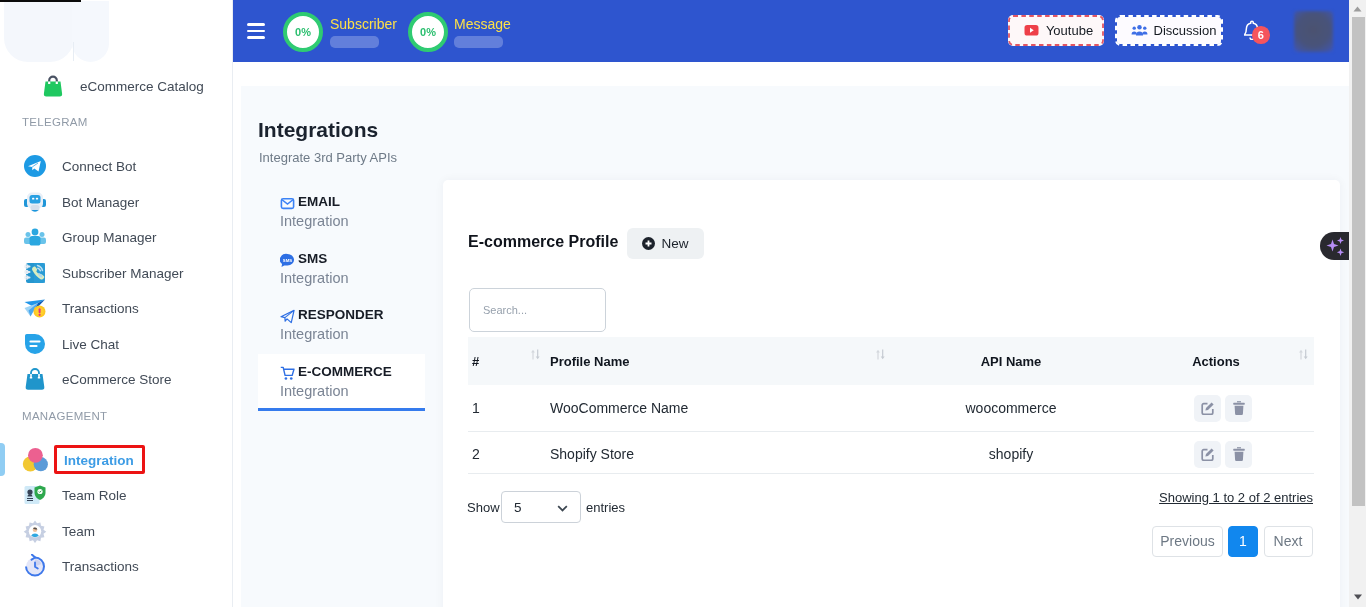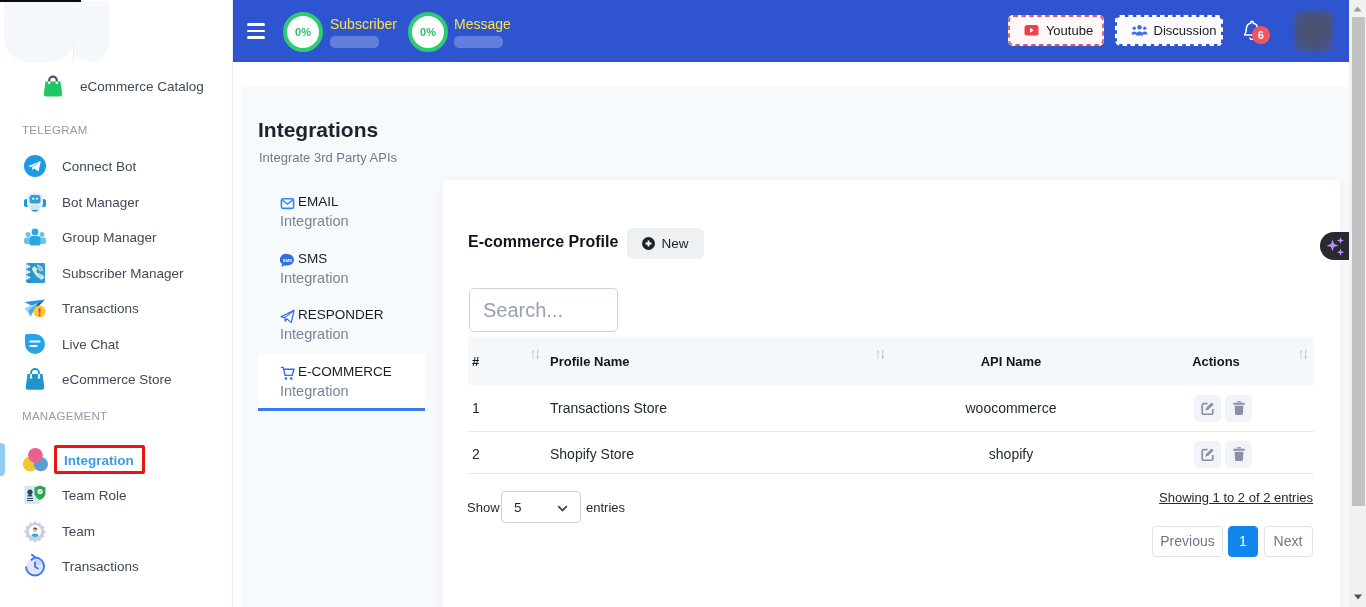--- a/index.html
+++ b/index.html
@@ -36,31 +36,31 @@
 #badge { left:1019px; top:26px; width:17.5px; height:17.5px; border-radius:50%; background:#f5545d; color:#fff; font-size:11px; font-weight:bold; display:flex; align-items:center; justify-content:center; }
 #avatar { left:1061px; top:11px; width:39px; height:41px; border-radius:4px; background:radial-gradient(circle at 50% 46%, #4b5270 0%, #48537a 55%, #42549d 82%, #3a55c4 100%); filter:blur(1.4px); }
 
 
 #main { left:241px; top:62px; width:1116px; height:545px; background:#f7fafd;margin-top:24px; }
 #pgtitle { left:17px; top:31.5px; font-size:21px; font-weight:bold; color:#1a222e; }
 #pgsub { left:18px; top:64px; font-size:13px; color:#6e7a87; }
 
 
 .tab { left:17px; width:166.5px; height:56.5px; }
-.tab .t1 { position:absolute; left:40px; top:7.5px; font-size:13.5px; font-weight:normal; color:#171c26; }
+.tab .t1 { position:absolute; left:40px; top:7.5px; font-size:13.5px; font-weight:bold; color:#171c26; }
 .tab .t2 { position:absolute; left:22px; top:26.5px; font-size:14.5px; color:#7a8494; }
 .tab .ticon { position:absolute; left:22px; top:9.5px; width:15px; height:15px; }
 #tab4bg { left:17px; top:268px; width:166.5px; height:53.5px; background:#fff; }
 #tabline { left:17px; top:321.5px; width:166.5px; height:3.2px; background:#357bed; }
 
 
 #card { left:202px; top:94px; width:897px; height:513px; background:#fff; border-radius:5px 5px 0 0; box-shadow:0 0 10px rgba(28,39,60,0.05); }
 #cardtitle { left:25px; top:53px; font-size:16px; font-weight:bold; color:#10141c; }
 #newbtn { left:184px; top:47.5px; width:77px; height:31.5px; background:#eef1f3; border-radius:6px; display:flex; align-items:center; justify-content:center; gap:6px; font-size:13.5px; color:#1c222b; }
-#search { left:26px; top:108px; width:149px; height:44px; border:1px solid #ccd3da; border-radius:5px; background:#fff; color:#97a1ad; font-size:20px; display:flex; align-items:center; padding-left:13px; }
+#search { left:26px; top:108px; width:137px; height:44px; border:1px solid #ccd3da; border-radius:5px; background:#fff; color:#97a1ad; font-size:11px; display:flex; align-items:center; padding-left:13px; }
 #thead { left:25px; top:157px; width:846px; height:48px; background:#f5f8fa; }
 .th { position:absolute; font-size:13px; font-weight:bold; color:#10161f; margin-top:1.5px; }
 .cell { position:absolute; font-size:14px; color:#222a33; white-space:nowrap; }
 .rowline { left:25px; width:846px; height:1px; background:#e8ecef; }
 .actbtn { position:absolute; width:27px; height:26.5px; background:#f0f3f7; border-radius:5px; display:flex; align-items:center; justify-content:center; }
 #showsel { left:58px; top:311px; width:80px; height:32px; border:1px solid #ccd2d9; border-radius:4px; font-size:13.5px; color:#222a33; }
 .pgbtn { position:absolute; top:346px; height:30.5px; border:1px solid #dee2e6; background:#fff; border-radius:4px; font-size:14px; color:#6d7884; display:flex; align-items:center; justify-content:center; }
 
 
 #sparkle { left:1320px; top:232px; width:29px; height:28px; background:#29292f; border-radius:15px 0 0 15px; z-index:20; }
@@ -77,21 +77,21 @@
 
   <div class="abs srow" style="top:68px;margin-left:18px;">
     <svg class="icon" viewBox="0 0 24 24">
         <path d="M8.2 10 8.2 6.5 A3.8 3.8 0 0 1 15.8 6.5 L15.8 10" fill="none" stroke="#4a5263" stroke-width="2.2"></path>
         <path d="M4.5 7.5 h15 l1.6 12.2 a2.4 2.4 0 0 1 -2.4 2.7 h-13.4 a2.4 2.4 0 0 1 -2.4 -2.7 z" fill="#1fc860"></path>
         <path d="M8.2 7.5 v2.6 M15.8 7.5 v2.6" stroke="#fff" stroke-width="2.2" fill="none"></path>
       </svg>
     <span class="lbl">eCommerce Catalog</span>
   </div>
 
-  <div class="abs slabel" style="top:116px;margin-top:8px;">TELEGRAM</div>
+  <div class="abs slabel" style="top:116px;">TELEGRAM</div>
 
   <div class="abs srow" style="top:148px;">
     <svg class="icon" viewBox="0 0 24 24">
         <circle cx="12" cy="12" r="11" fill="#1d9ae4"></circle>
         <path d="M5 12.2 L17.8 7 L15.5 17.5 L11.3 14.4 L9.3 16.3 L9.2 13 Z" fill="#fff"></path>
         <path d="M9.2 13 L15 9" stroke="#1d9ae4" stroke-width="0.7"></path>
       </svg>
     <span class="lbl">Connect Bot</span>
   </div>
 
@@ -328,21 +328,21 @@
         <path d="M7.1 0.5 V7.4 H5.75 L7.7 10.2 L9.65 7.4 H8.3 V0.5 Z" fill="#c6cbd2"></path>
       </svg>
     <div class="abs th" style="left:568px; top:172px; transform:translateX(-50%);">API Name</div>
     <div class="abs th" style="left:773px; top:172px; transform:translateX(-50%);">Actions</div>
     <svg class="abs" style="left:855px; top:169px;" width="11" height="11" viewBox="0 0 11 11">
         <path d="M2.4 10.5 V3.6 H1.05 L3 0.8 L4.95 3.6 H3.6 V10.5 Z" fill="#d4d8dd"></path>
         <path d="M7.1 0.5 V7.4 H5.75 L7.7 10.2 L9.65 7.4 H8.3 V0.5 Z" fill="#c6cbd2"></path>
       </svg>
 
     <div class="abs cell" style="left:29px; top:220px;">1</div>
-    <div class="abs cell" style="left:107px; top:220px;">Transactions Store</div>
+    <div class="abs cell" style="left:107px; top:220px;">WooCommerce Name</div>
     <div class="abs cell" style="left:568px; top:220px; transform:translateX(-50%);">woocommerce</div>
     <div class="abs actbtn" style="left:751px; top:215px;">
         <svg width="14" height="14" viewBox="0 0 14 14">
           <path d="M10.6 1.4 l2 2 L7 9 l-2.6 0.6 L5 7z" fill="#8b91a5"></path>
           <path d="M11.8 8 v3.8 a1.5 1.5 0 0 1 -1.5 1.5 h-7.6 a1.5 1.5 0 0 1 -1.5 -1.5 v-7.6 a1.5 1.5 0 0 1 1.5 -1.5 h3.8" fill="none" stroke="#8b91a5" stroke-width="1.7"></path>
         </svg>
       </div>
     <div class="abs actbtn" style="left:782px; top:215px;">
         <svg width="12" height="14" viewBox="0 0 12 14">
           <rect x="0.3" y="1.8" width="11.4" height="1.9" rx="0.4" fill="#8b91a5"></rect>

